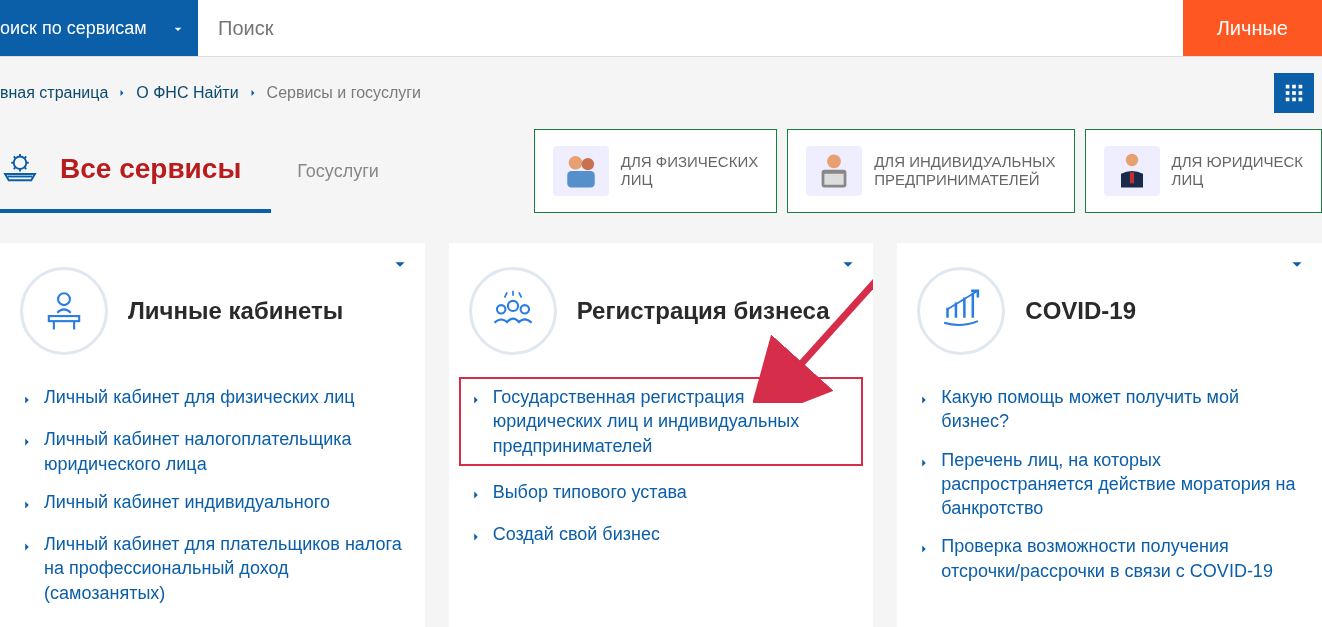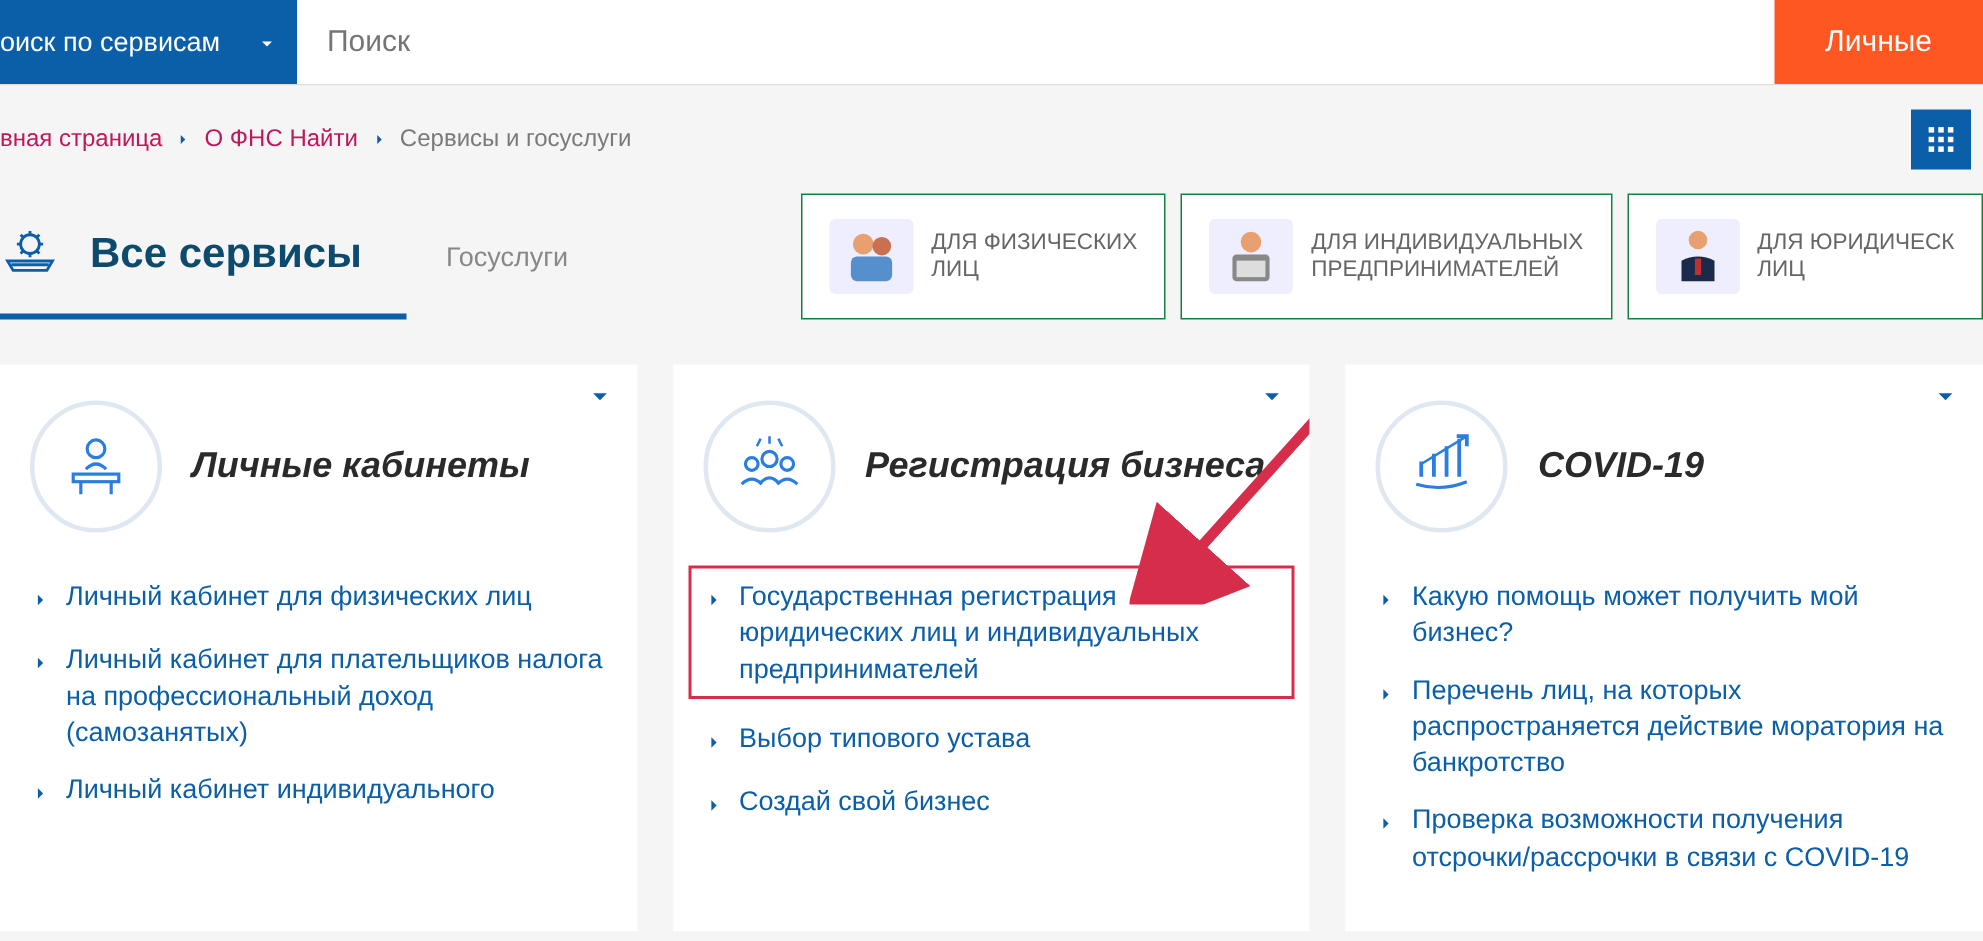--- a/index.html
+++ b/index.html
@@ -10,41 +10,41 @@
 .service-dropdown { background: #0b5ea8; color: #fff; display: flex; align-items: center; padding: 0 14px 0 0; font-size: 18px; cursor: pointer; min-width: 198px; }
 .service-dropdown .label { flex: 1; padding-left: 0; }
 .chevron-down { display: inline-block; width: 14px; height: 14px; margin-left: 14px;}
 .chevron-down svg { fill: #fff; }
 .search-input { flex: 1; border: none; font-size: 20px; padding: 0 20px; color: #8b5cf6; outline: none; }
 .search-btn { background: #ff5722; color: #fff; border: none; font-size: 20px; padding: 0 34px; cursor: pointer; margin-left: 6px; }
 
 
 .breadcrumb-row { display: flex; align-items: center; padding: 16px 0 16px 0; background: #f5f5f5;}
 .breadcrumb { display: flex; align-items: center; gap: 8px; font-size: 16px; color: #0b5ea8; flex: 1;}
-.breadcrumb a { color: #be185d; text-decoration: none; }
+.breadcrumb a { color: #0c4a6e; text-decoration: none; }
 .bc-sep { color: #0b5ea8; display: inline-flex; align-items: center;}
 .bc-current { color: #7a7a7a; }
 .grid-btn { width: 40px; height: 40px; background: #0b5ea8; display: flex; align-items: center; justify-content: center; cursor: pointer; margin-right: 8px;}
 
 
 .tabs-row { display: flex; align-items: stretch; background: #f5f5f5; height: 84px; gap: 10px; }
 .tab-main { display: flex; align-items: center; gap: 20px; padding: 10px 30px 10px 0; border-bottom: 4px solid #0b5ea8;}
 .gear-icon { width: 40px; height: 40px; }
-.tab-main-title { font-size: 28px; font-weight: bold; color: #0c4a6e; }
+.tab-main-title { font-size: 28px; font-weight: bold; color: #b91c1c; }
 .tab-link { background: none; border: none; font-size: 18px; color: #888; padding: 0 16px; cursor: pointer; display: flex; align-items: center;}
 .spacer { flex: 1; }
 .audience-tab { background: #fff; display: flex; align-items: center; gap: 12px; padding: 8px 18px; cursor: pointer; min-width: 220px; border: 1px solid #15803d;}
 .audience-tab .img { width: 56px; height: 50px; background: #eef; border-radius: 4px; display:flex; align-items:center; justify-content:center;}
 .audience-tab .txt { font-size: 15px; color: #666; text-transform: uppercase; line-height: 1.2; }
 
 
 .cards-row { display: flex; gap: 24px; padding: 30px 0 0 0; }
 .card { background: #fff; flex: 1; padding: 24px 20px; position: relative; min-height: 340px; overflow: hidden; }
 .card-toggle { position: absolute; top: 10px; right: 14px; cursor: pointer;}
-.card-header { display: flex; align-items: center; gap: 20px; margin-bottom: 30px; font-style: italic;}
+.card-header { display: flex; align-items: center; gap: 20px; margin-bottom: 30px;}
 .card-icon-circle { width: 88px; height: 88px; border: 3px solid #dfe8f0; border-radius: 50%; display: flex; align-items: center; justify-content: center; flex-shrink: 0;}
 .card-title { font-size: 24px; font-weight: bold; color: #2a2a2a; }
 .card-list { list-style: none; }
 .card-list li { display: flex; align-items: flex-start; gap: 10px; margin-bottom: 14px; font-size: 18px; line-height: 1.35; }
 .card-list li a { color: #0b5ea8; text-decoration: none; }
 .link-chevron { flex-shrink: 0; margin-top: 4px; }
 .highlight { border: 2px solid #d62e4a; padding: 6px 8px; margin: -8px -10px 8px -10px; }
 
 
 .arrow-annotation { position: absolute; pointer-events: none; }
@@ -177,27 +177,33 @@
       <li>
         <span class="link-chevron"><svg viewBox="0 0 24 24" width="14" height="14" fill="#0b5ea8">
               <path d="M9 6l6 6-6 6z"></path>
             </svg></span>
         <a href="#">Личный кабинет для физических лиц</a>
       </li>
       <li>
         <span class="link-chevron"><svg viewBox="0 0 24 24" width="14" height="14" fill="#0b5ea8">
               <path d="M9 6l6 6-6 6z"></path>
             </svg></span>
+        <a href="#">Личный кабинет налогоплательщика юридического лица</a>
+      </li>
+      <li>
+        <span class="link-chevron"><svg viewBox="0 0 24 24" width="14" height="14" fill="#0b5ea8">
+              <path d="M9 6l6 6-6 6z"></path>
+            </svg></span>
+        <a href="#">Личный кабинет индивидуального</a>
+      </li>
+      <li>
+        <span class="link-chevron"><svg viewBox="0 0 24 24" width="14" height="14" fill="#0b5ea8">
+              <path d="M9 6l6 6-6 6z"></path>
+            </svg></span>
         <a href="#">Личный кабинет для плательщиков налога на профессиональный доход (самозанятых)</a>
-      </li>
-      <li>
-        <span class="link-chevron"><svg viewBox="0 0 24 24" width="14" height="14" fill="#0b5ea8">
-              <path d="M9 6l6 6-6 6z"></path>
-            </svg></span>
-        <a href="#">Личный кабинет индивидуального</a>
       </li>
     </ul>
   </div>
 
   <div class="card" style="position:relative;">
     <span class="card-toggle">
       <svg viewBox="0 0 24 24" width="22" height="22" fill="#0b5ea8">
           <path d="M7 10l5 5 5-5z"></path>
         </svg>
     </span>

